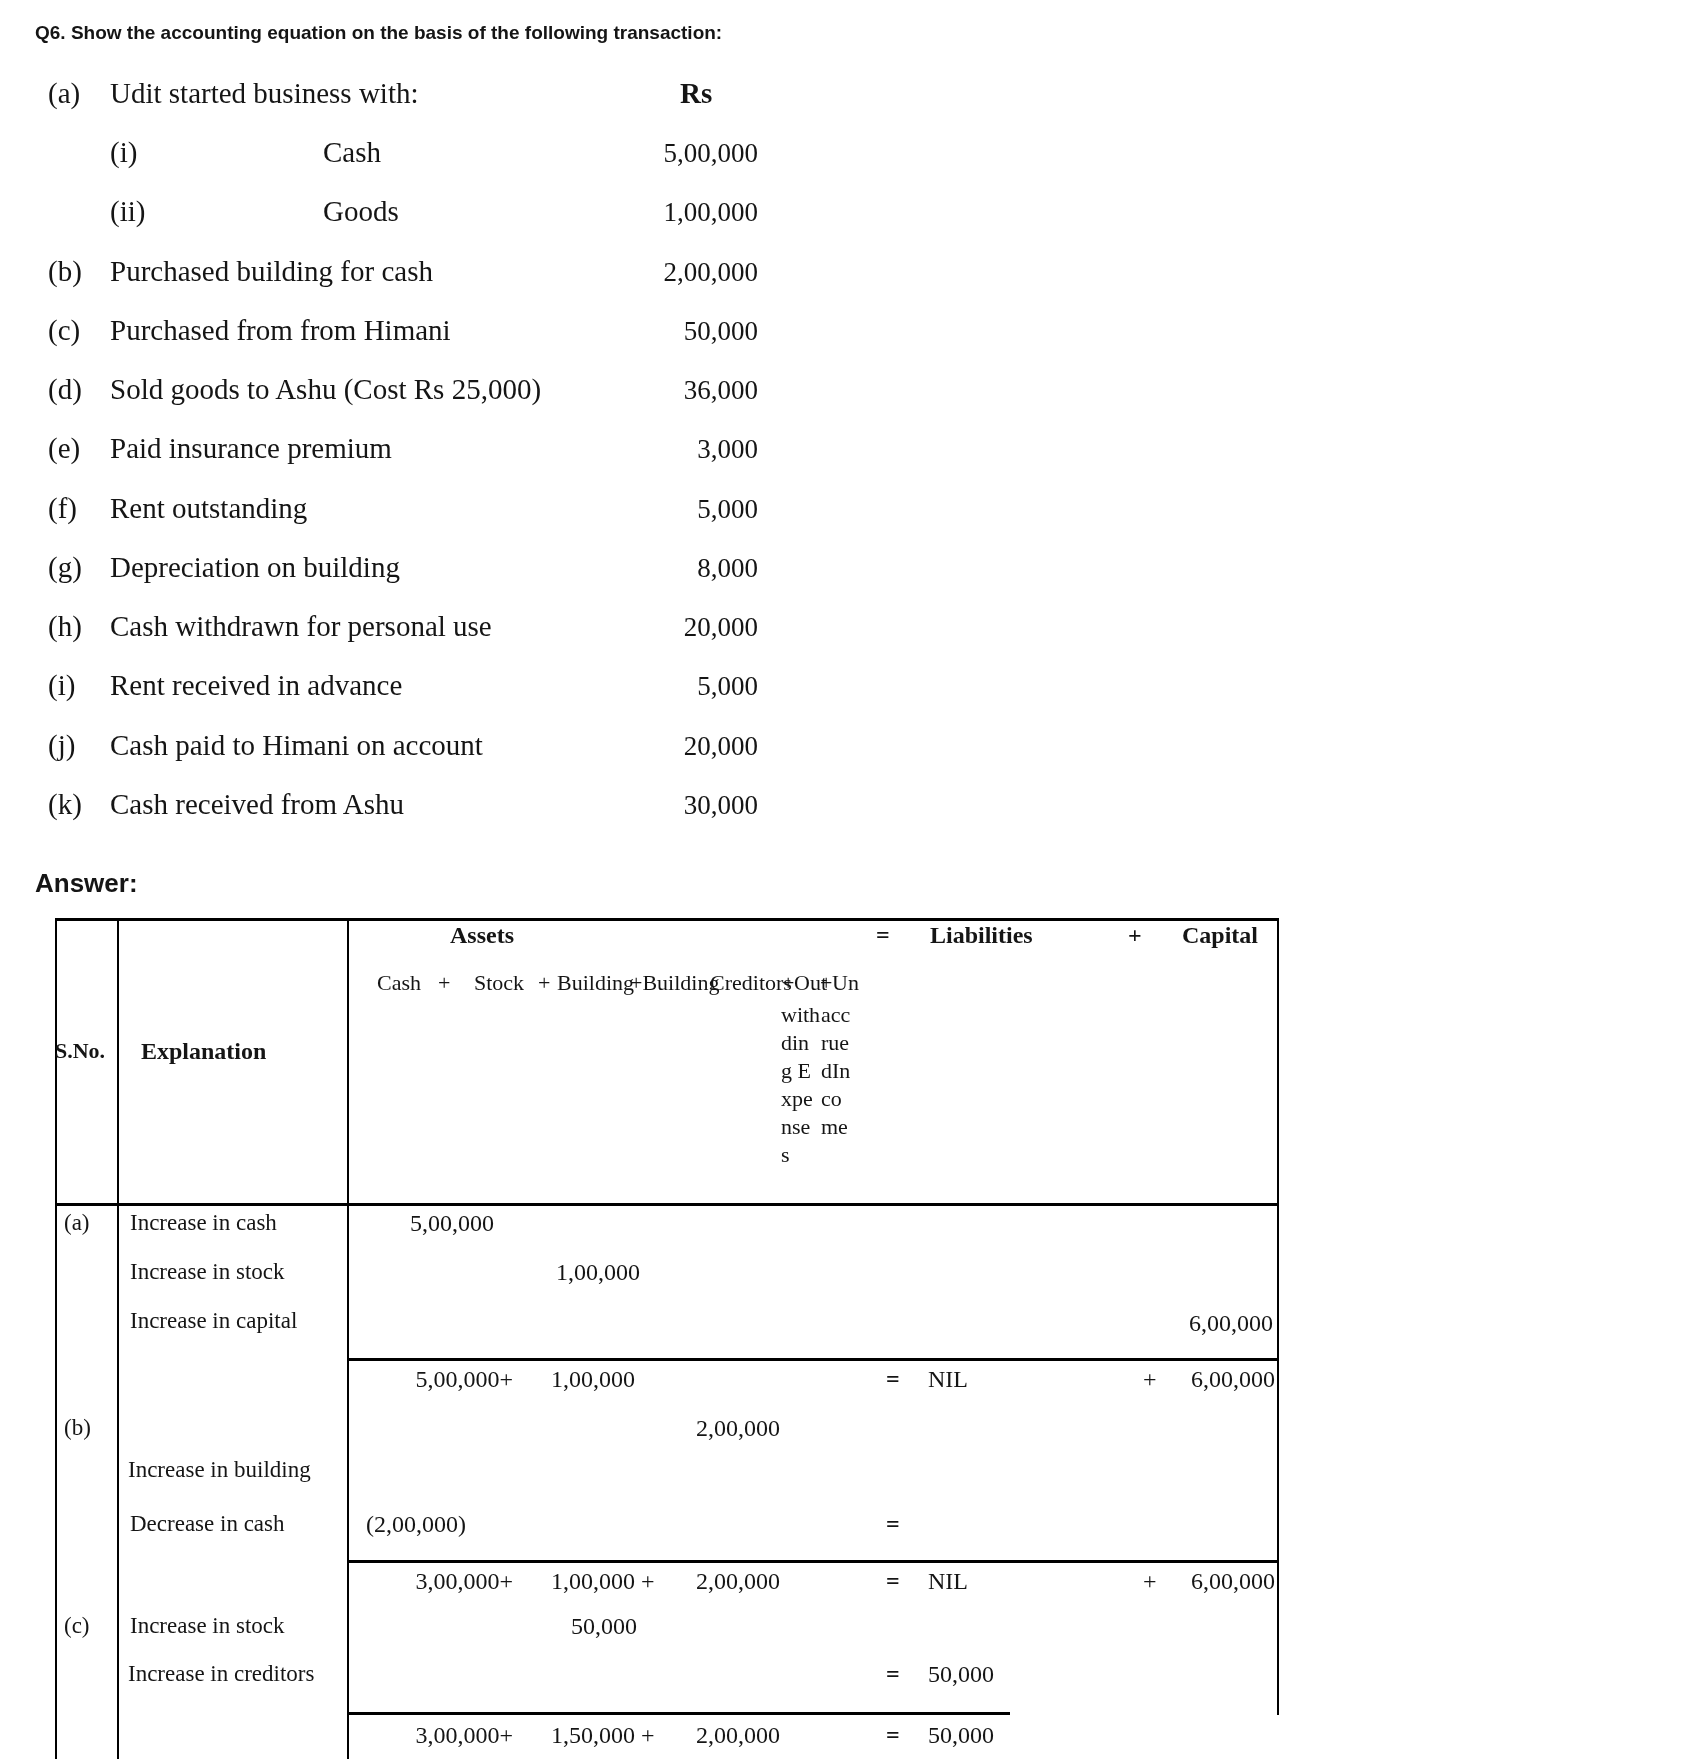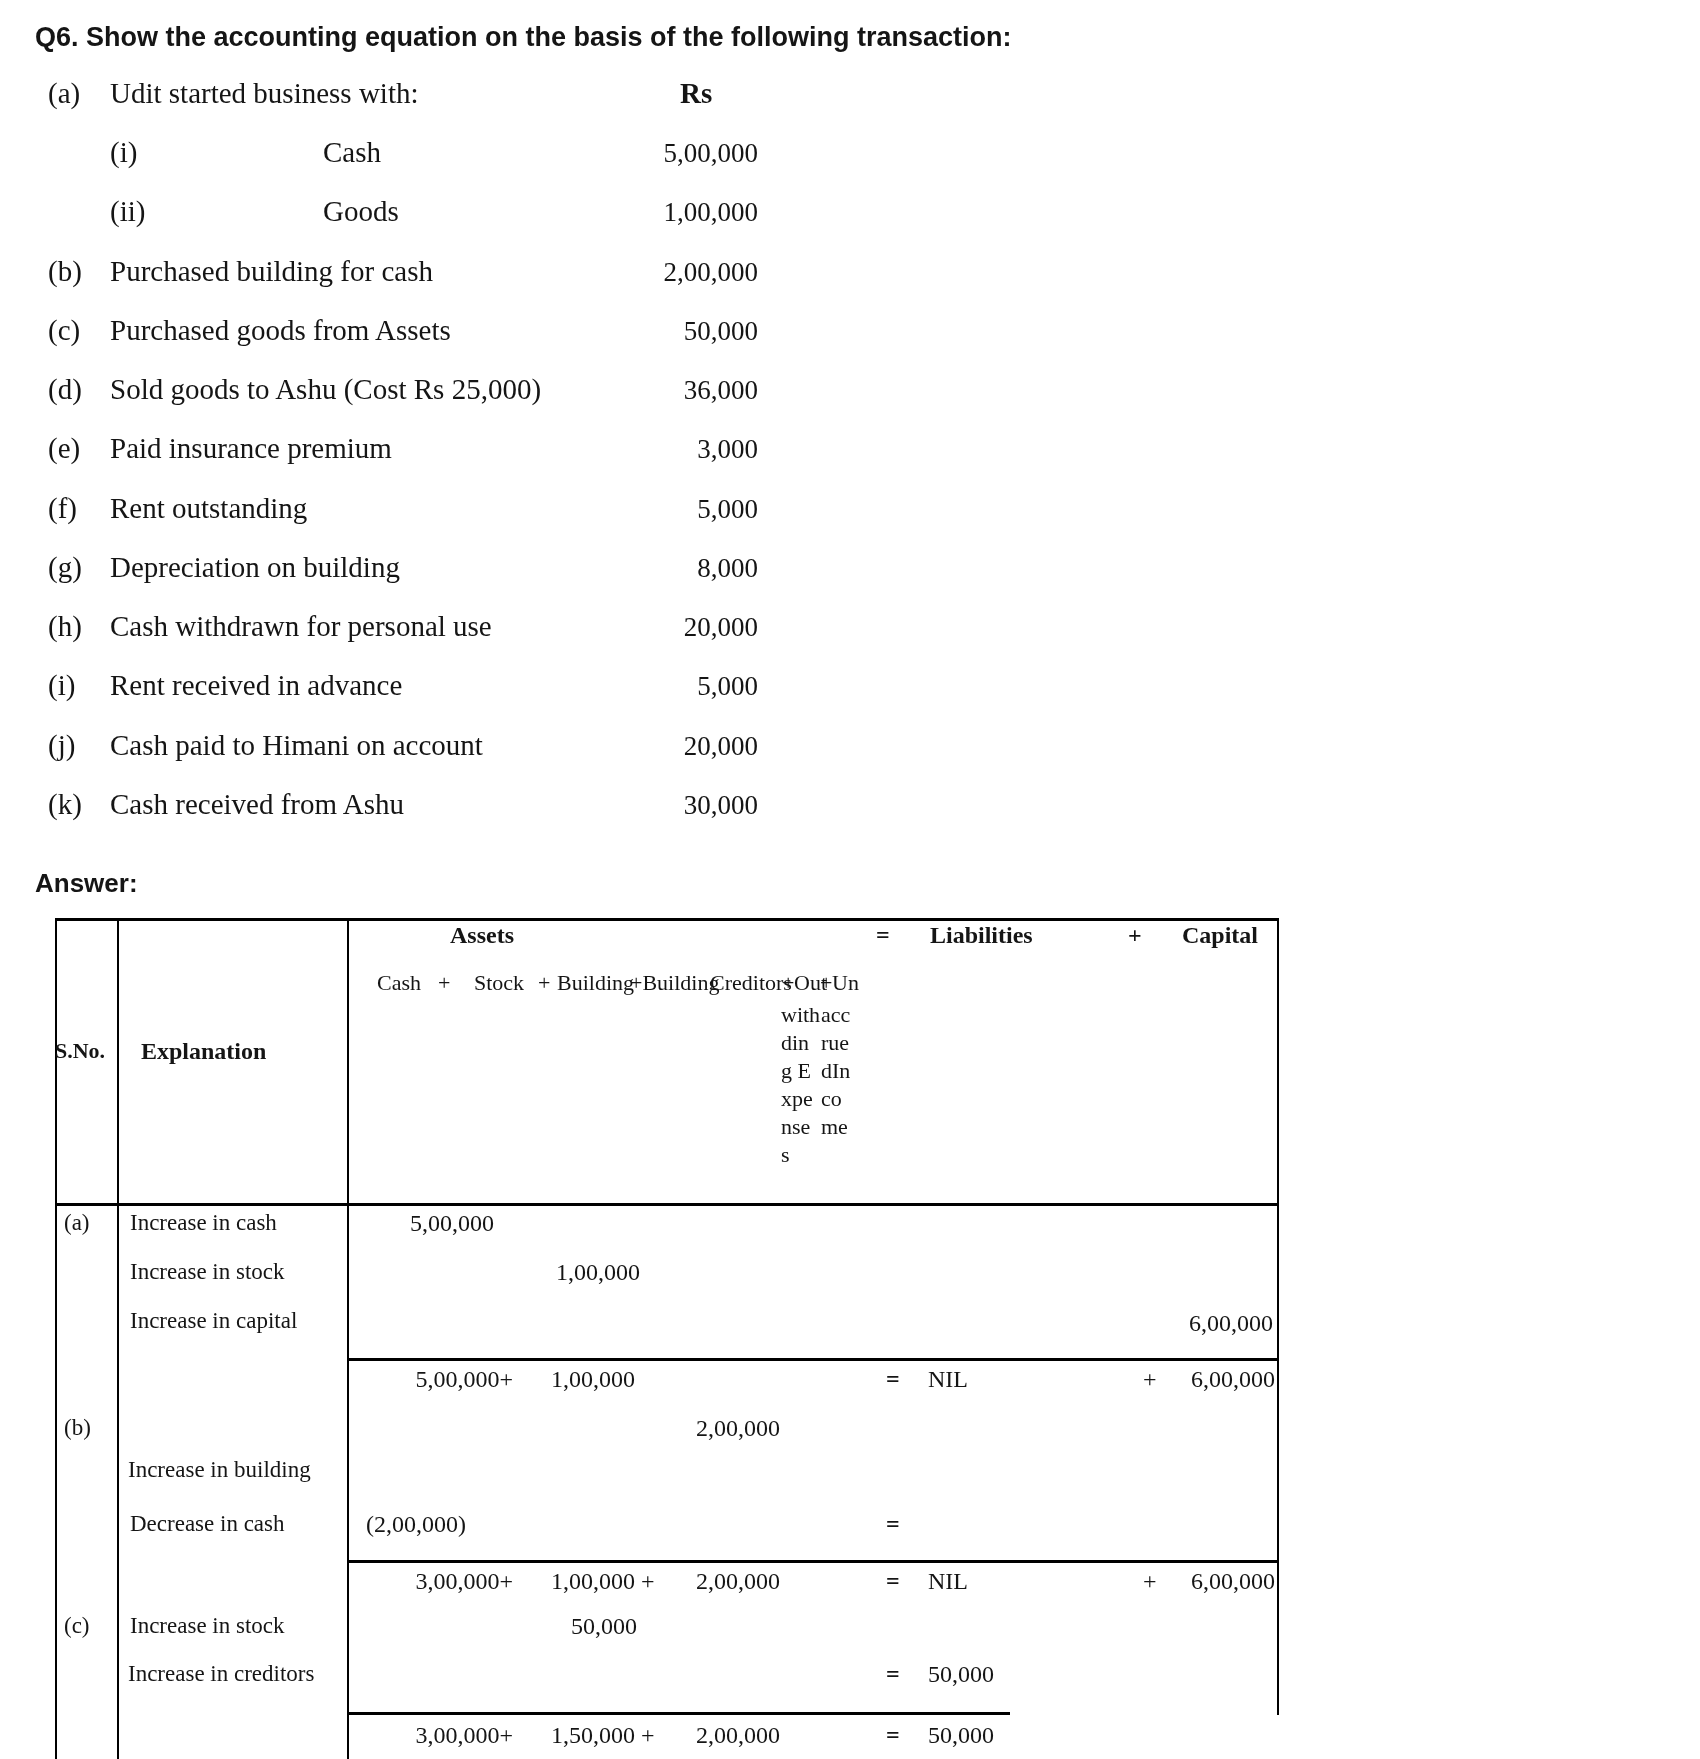--- a/index.html
+++ b/index.html
@@ -1,21 +1,21 @@
 <!DOCTYPE html>
 <html><head>
 <meta charset="utf-8">
 <style>
   html,body{margin:0;padding:0;background:#ffffff;}
   .page{position:relative;width:1700px;height:1759px;background:#ffffff;overflow:hidden;color:#151515;}
   .abs{position:absolute;white-space:nowrap;}
   .sans-b{font-family:"Liberation Sans",sans-serif;font-weight:bold;}
   .ser{font-family:"Liberation Serif","DejaVu Serif",serif;}
   .b{font-weight:bold;}
-  .f27t{font-size:27px;}
+  .f27t{font-size:19px;}
   .f29{font-size:29px;}
   .f27{font-size:27px;}
   .f26{font-size:26px;}
   .f24{font-size:24px;}
   .f23{font-size:23px;}
   .f22{font-size:22px;}
   .rt{text-align:right;}
   .ct{text-align:left;}
   .hline{position:absolute;background:#000;height:3px;}
   .vline{position:absolute;background:#000;width:2px;}
@@ -37,21 +37,21 @@
 
   <div class="abs ser f29" style="left:110px;top:195px;">(ii)</div>
   <div class="abs ser f29" style="left:323px;top:195px;">Goods</div>
   <div class="abs ser f27 rt" style="left:558px;top:197px;width:200px;">1,00,000</div>
 
   <div class="abs ser f29" style="left:48px;top:255px;">(b)</div>
   <div class="abs ser f29" style="left:110px;top:255px;">Purchased building for cash</div>
   <div class="abs ser f27 rt" style="left:558px;top:257px;width:200px;">2,00,000</div>
 
   <div class="abs ser f29" style="left:48px;top:314px;">(c)</div>
-  <div class="abs ser f29" style="left:110px;top:314px;">Purchased goods from Assets</div>
+  <div class="abs ser f29" style="left:110px;top:314px;">Purchased from from Himani</div>
   <div class="abs ser f27 rt" style="left:558px;top:316px;width:200px;">50,000</div>
 
   <div class="abs ser f29" style="left:48px;top:373px;">(d)</div>
   <div class="abs ser f29" style="left:110px;top:373px;">Sold goods to Ashu (Cost Rs 25,000)</div>
   <div class="abs ser f27 rt" style="left:558px;top:375px;width:200px;font-family:Liberation Serif, serif;">36,000</div>
 
   <div class="abs ser f29" style="left:48px;top:432px;">(e)</div>
   <div class="abs ser f29" style="left:110px;top:432px;">Paid insurance premium</div>
   <div class="abs ser f27 rt" style="left:558px;top:434px;width:200px;">3,000</div>
 

